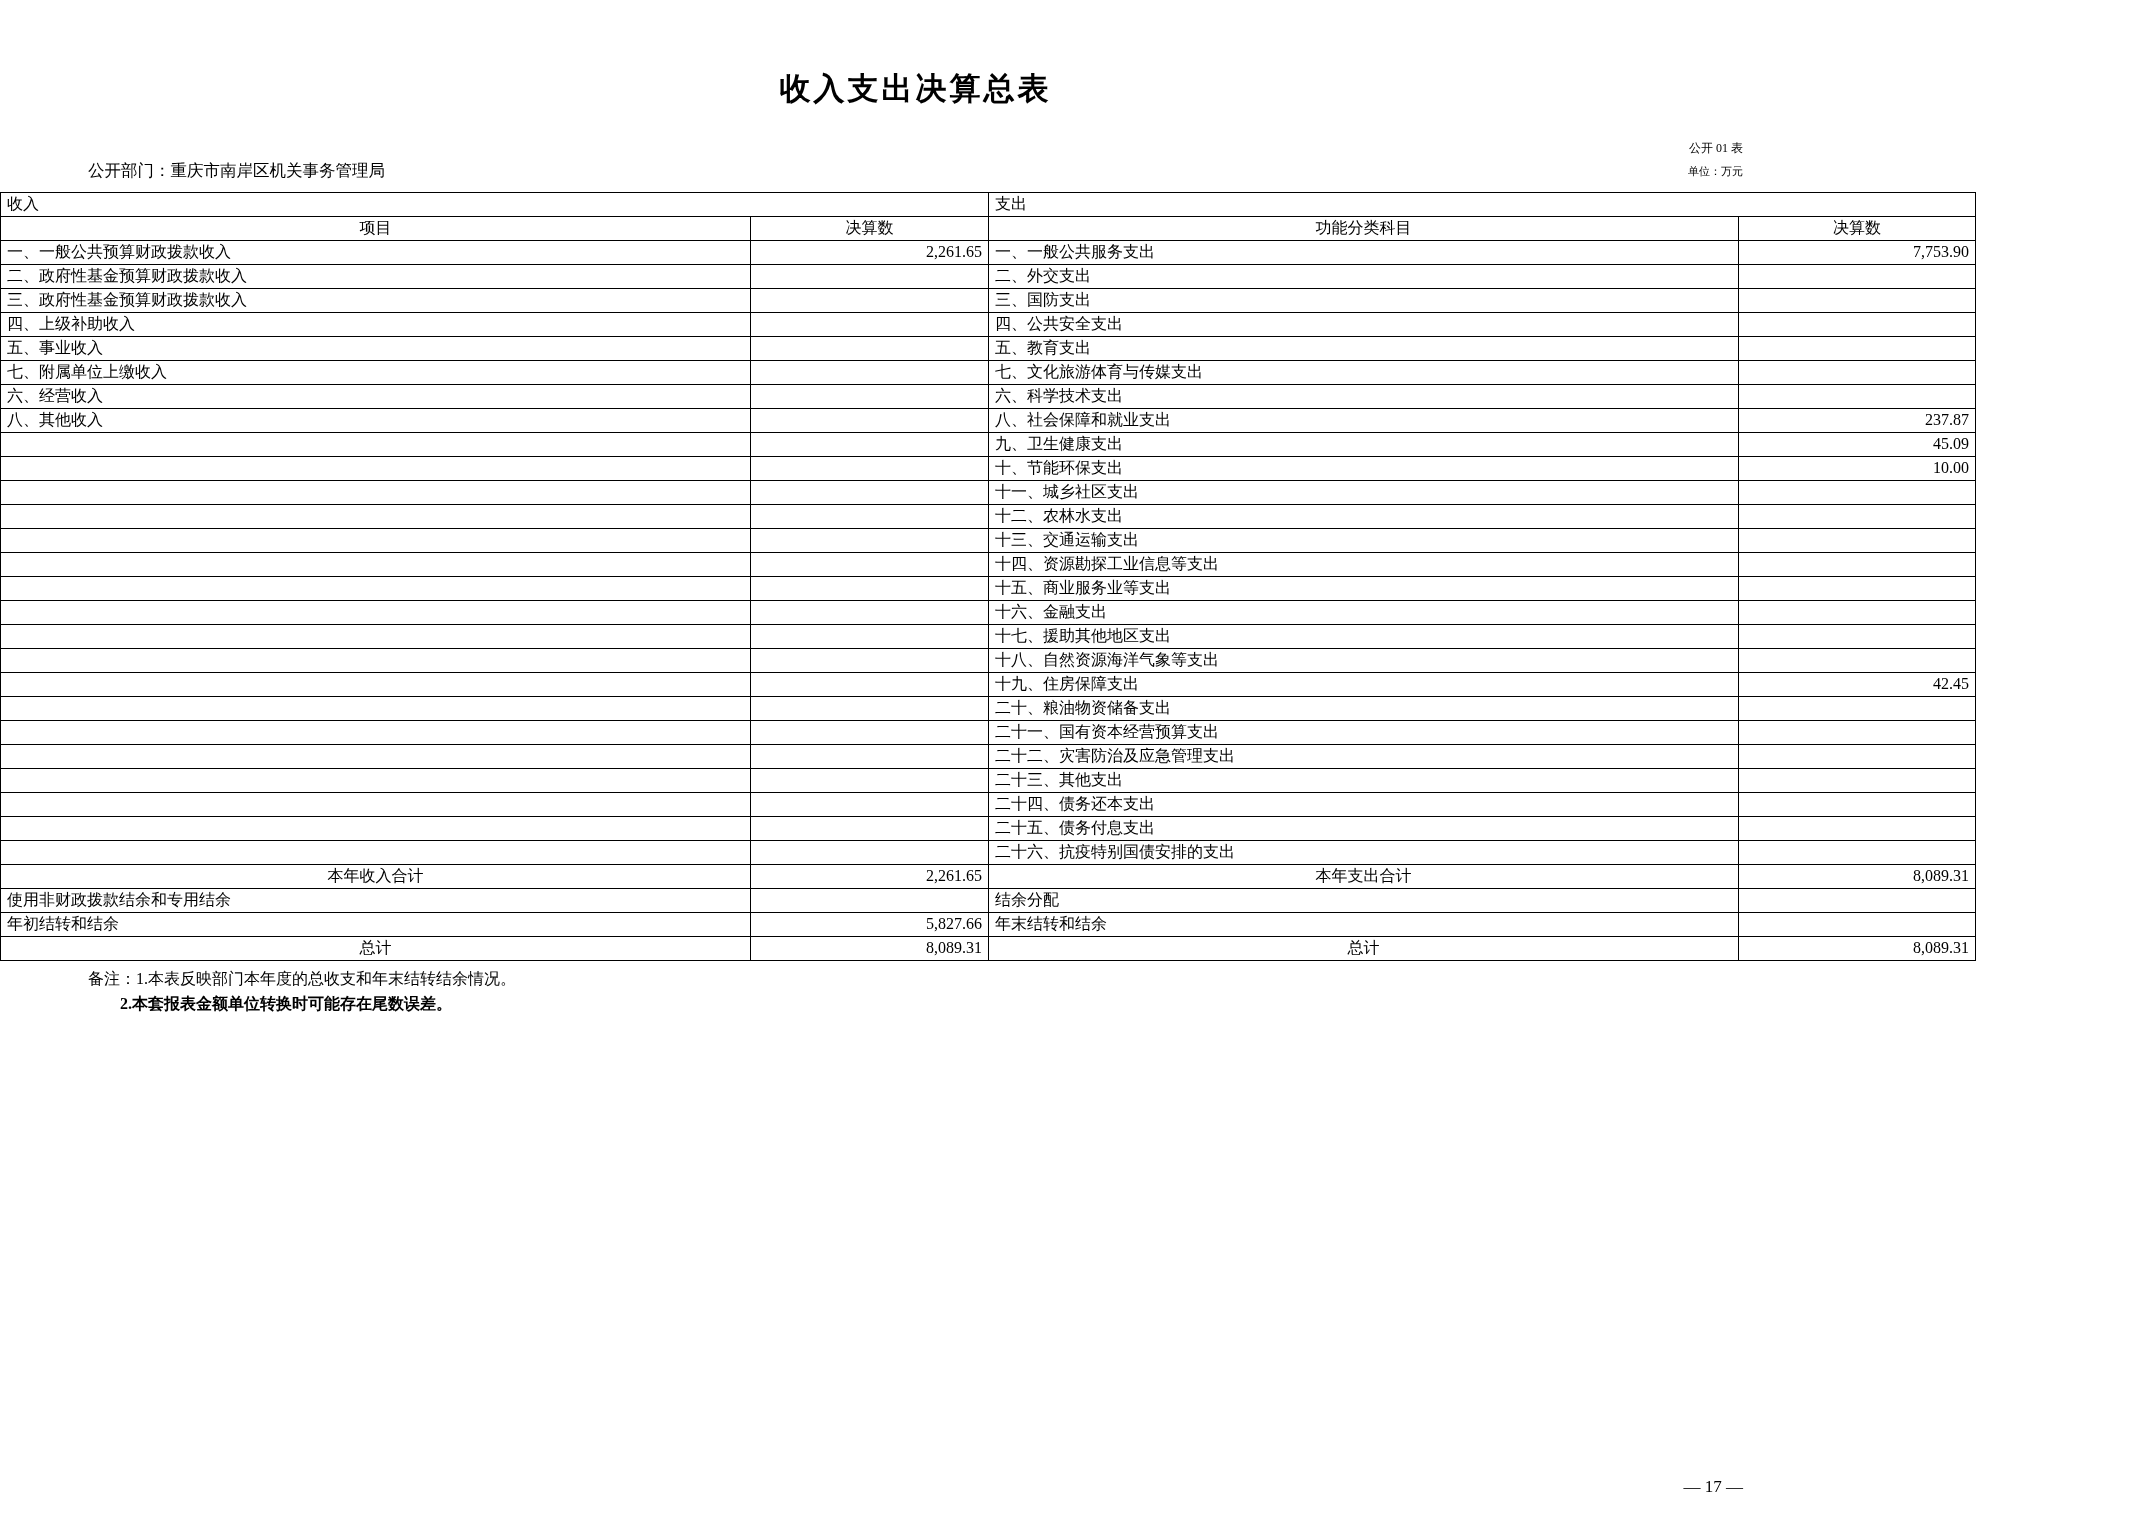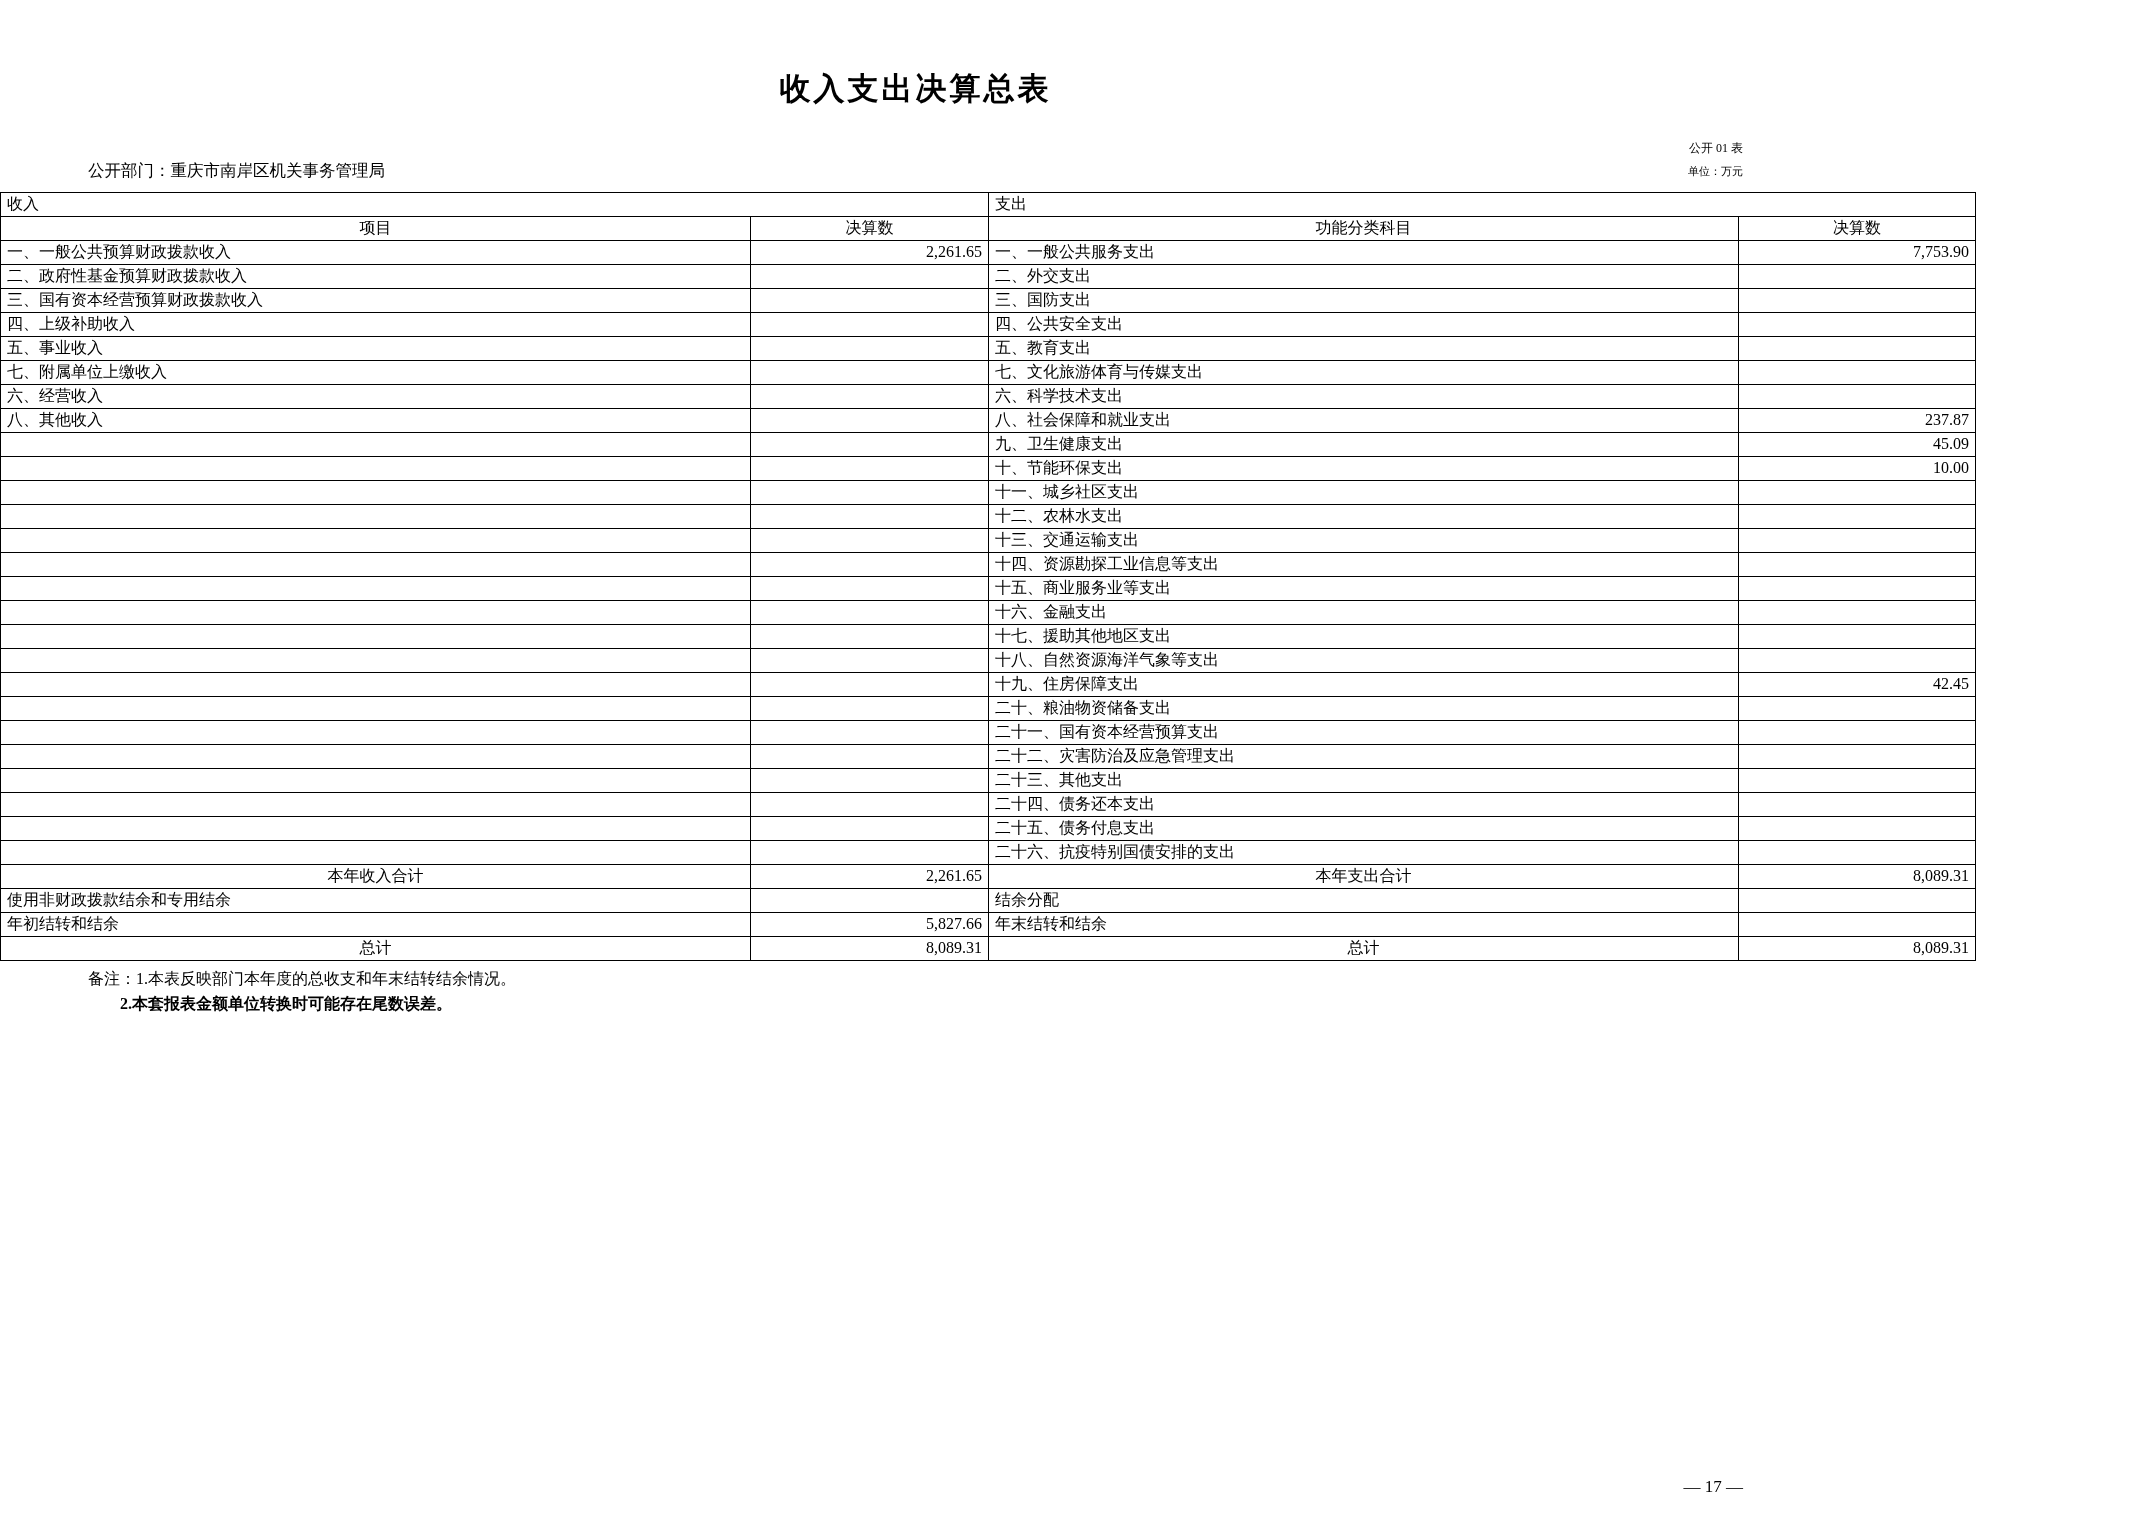--- a/index.html
+++ b/index.html
@@ -134,21 +134,21 @@
         <td class="left">一、一般公共服务支出</td>
         <td class="right">7,753.90</td>
       </tr>
       <tr>
         <td class="left">二、政府性基金预算财政拨款收入</td>
         <td class="right"></td>
         <td class="left">二、外交支出</td>
         <td class="right"></td>
       </tr>
       <tr>
-        <td class="left">三、国有资本经营预算财政拨款收入</td>
+        <td class="left">三、政府性基金预算财政拨款收入</td>
         <td class="right"></td>
         <td class="left">三、国防支出</td>
         <td class="right"></td>
       </tr>
       <tr>
         <td class="left">四、上级补助收入</td>
         <td class="right"></td>
         <td class="left">四、公共安全支出</td>
         <td class="right"></td>
       </tr>

